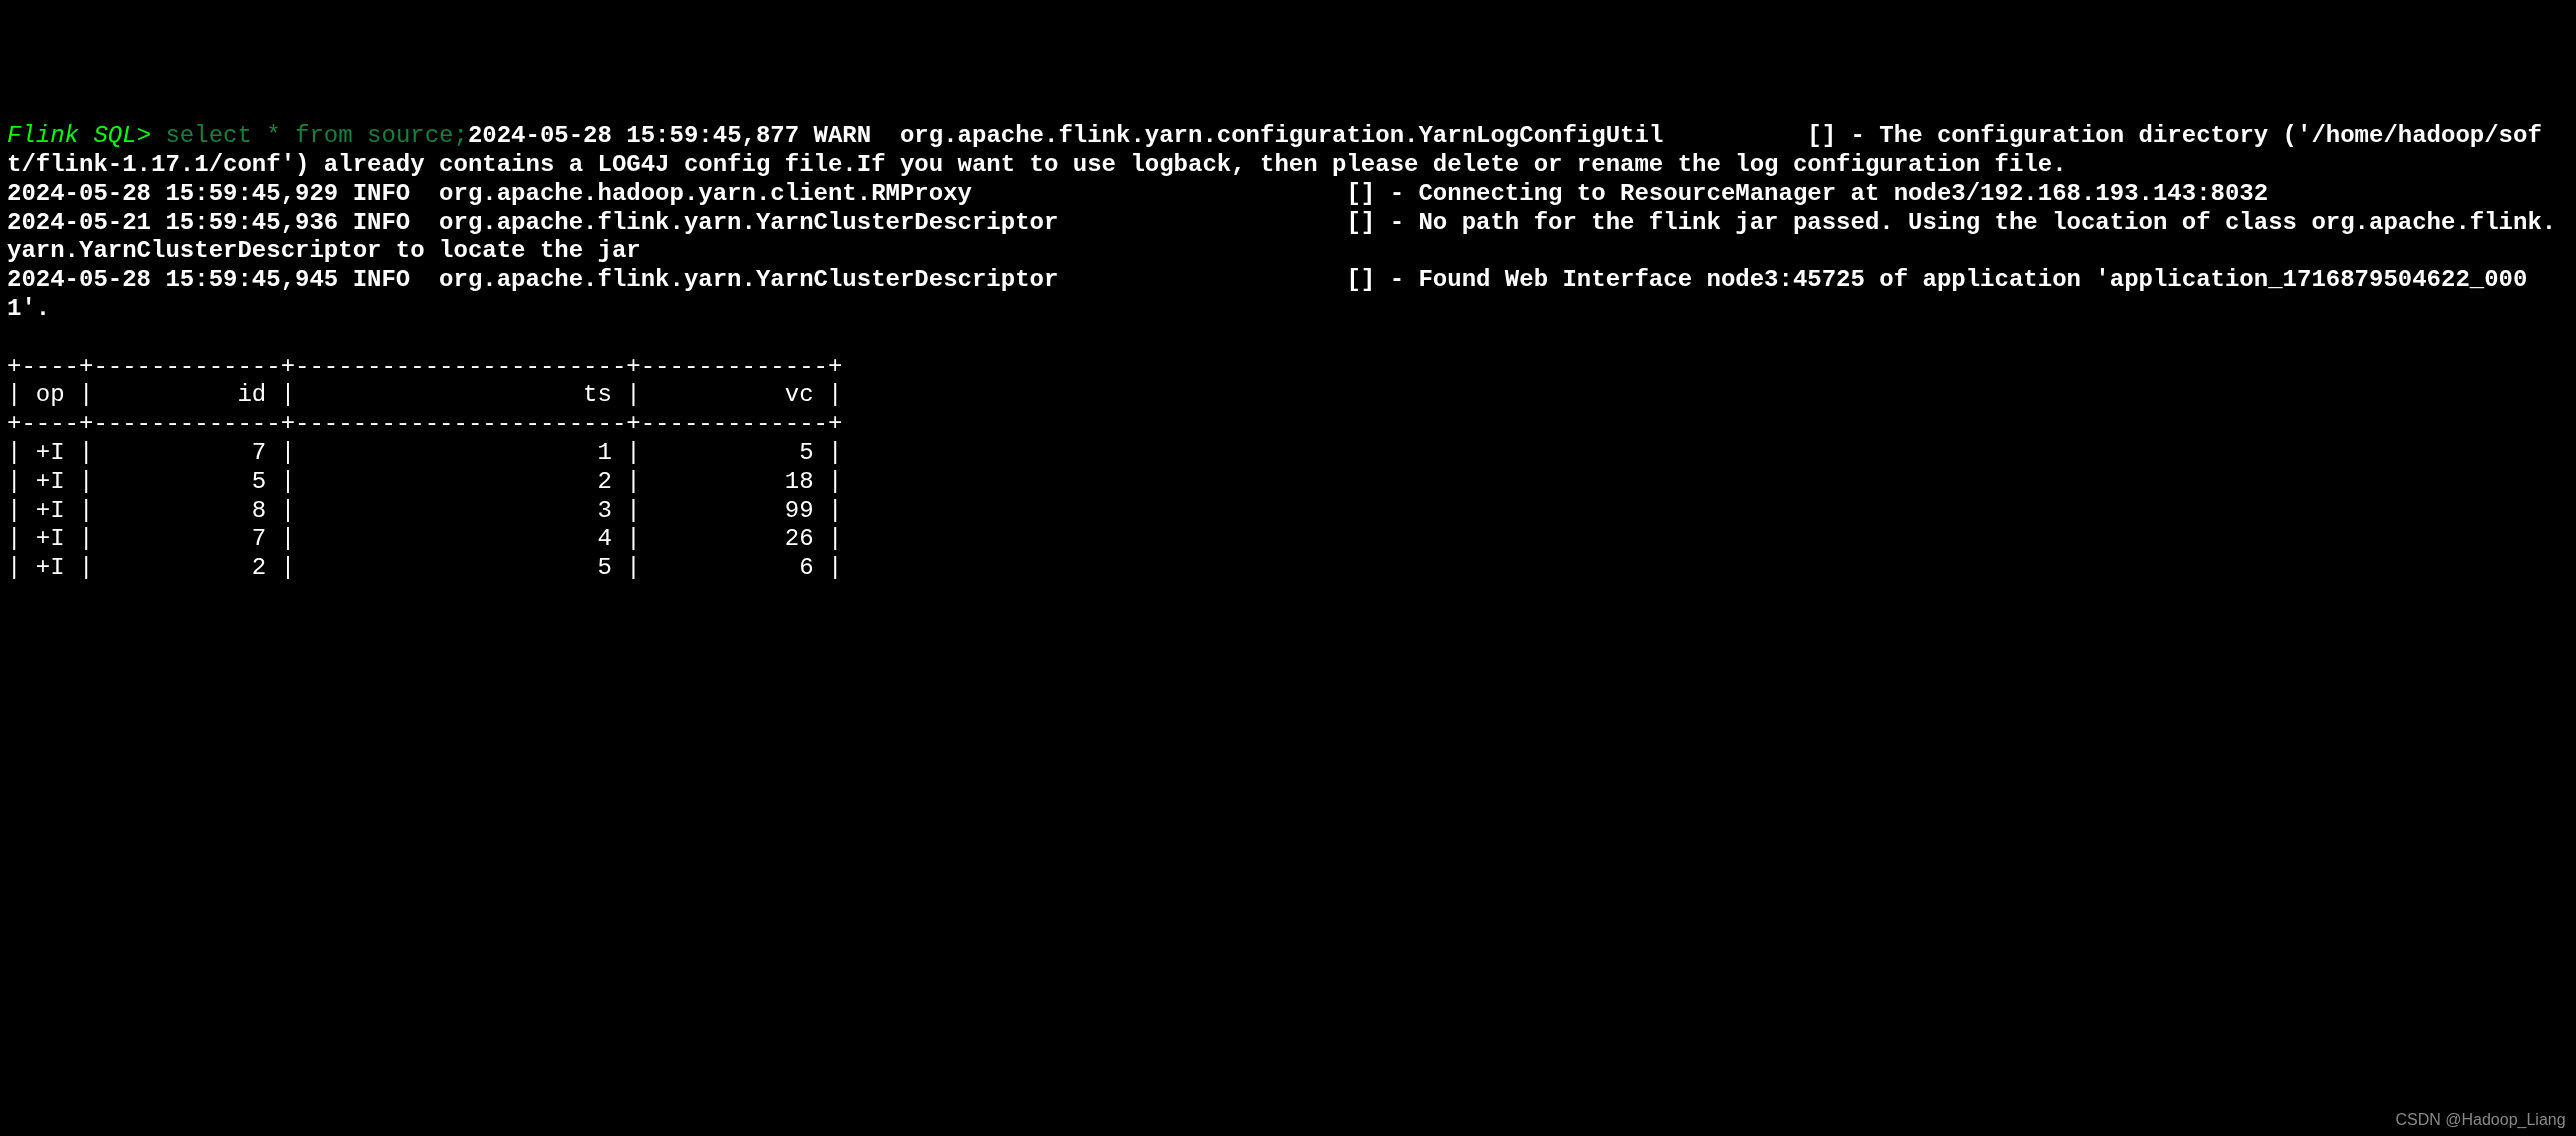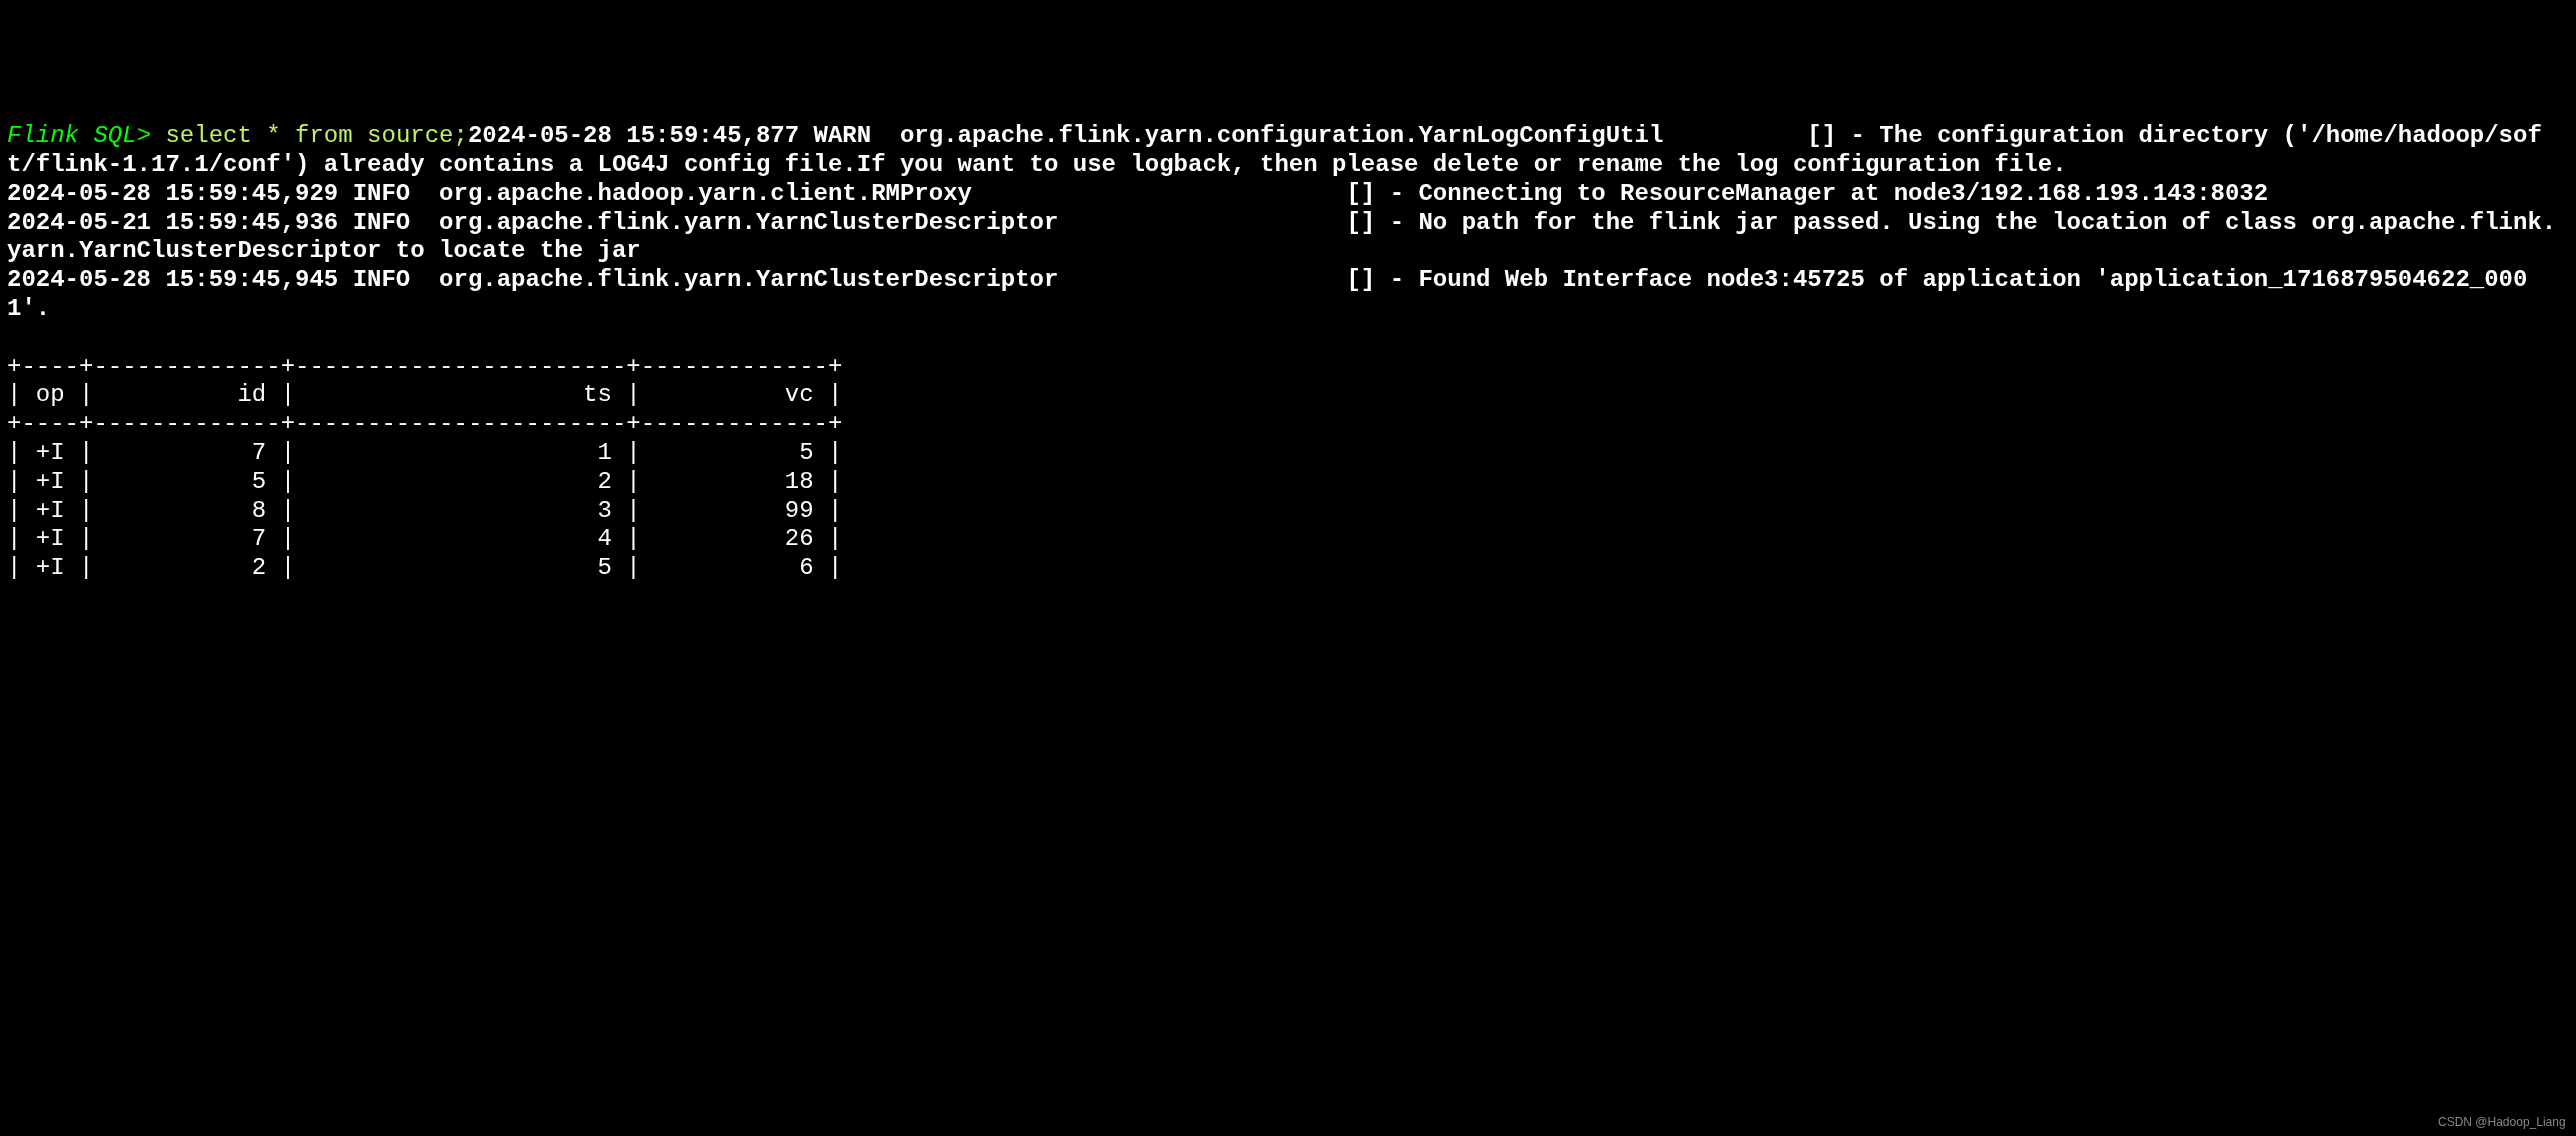--- a/index.html
+++ b/index.html
@@ -15,32 +15,32 @@
       line-height: 1.2;
       padding: 7px;
       white-space: pre;
       overflow: hidden;
     }
     .prompt {
       color: #00ff00;
       font-style: italic;
     }
     .command {
-      color: #bef264;
+      color: #15803d;
     }
     .terminal-line {
       white-space: pre-wrap;
       word-break: break-all;
       font-weight: bold;
     }
     .watermark {
       position: fixed;
       bottom: 7px;
       right: 10.4px;
-      font-size: 12px;
+      font-size: 16px;
       color: #888888;
       font-family: sans-serif;
     }
     .table-block {
       white-space: pre;
       font-family: 'Consolas', 'Monaco', 'Courier New', monospace;
     }
   </style>
 </head>
 <body>

